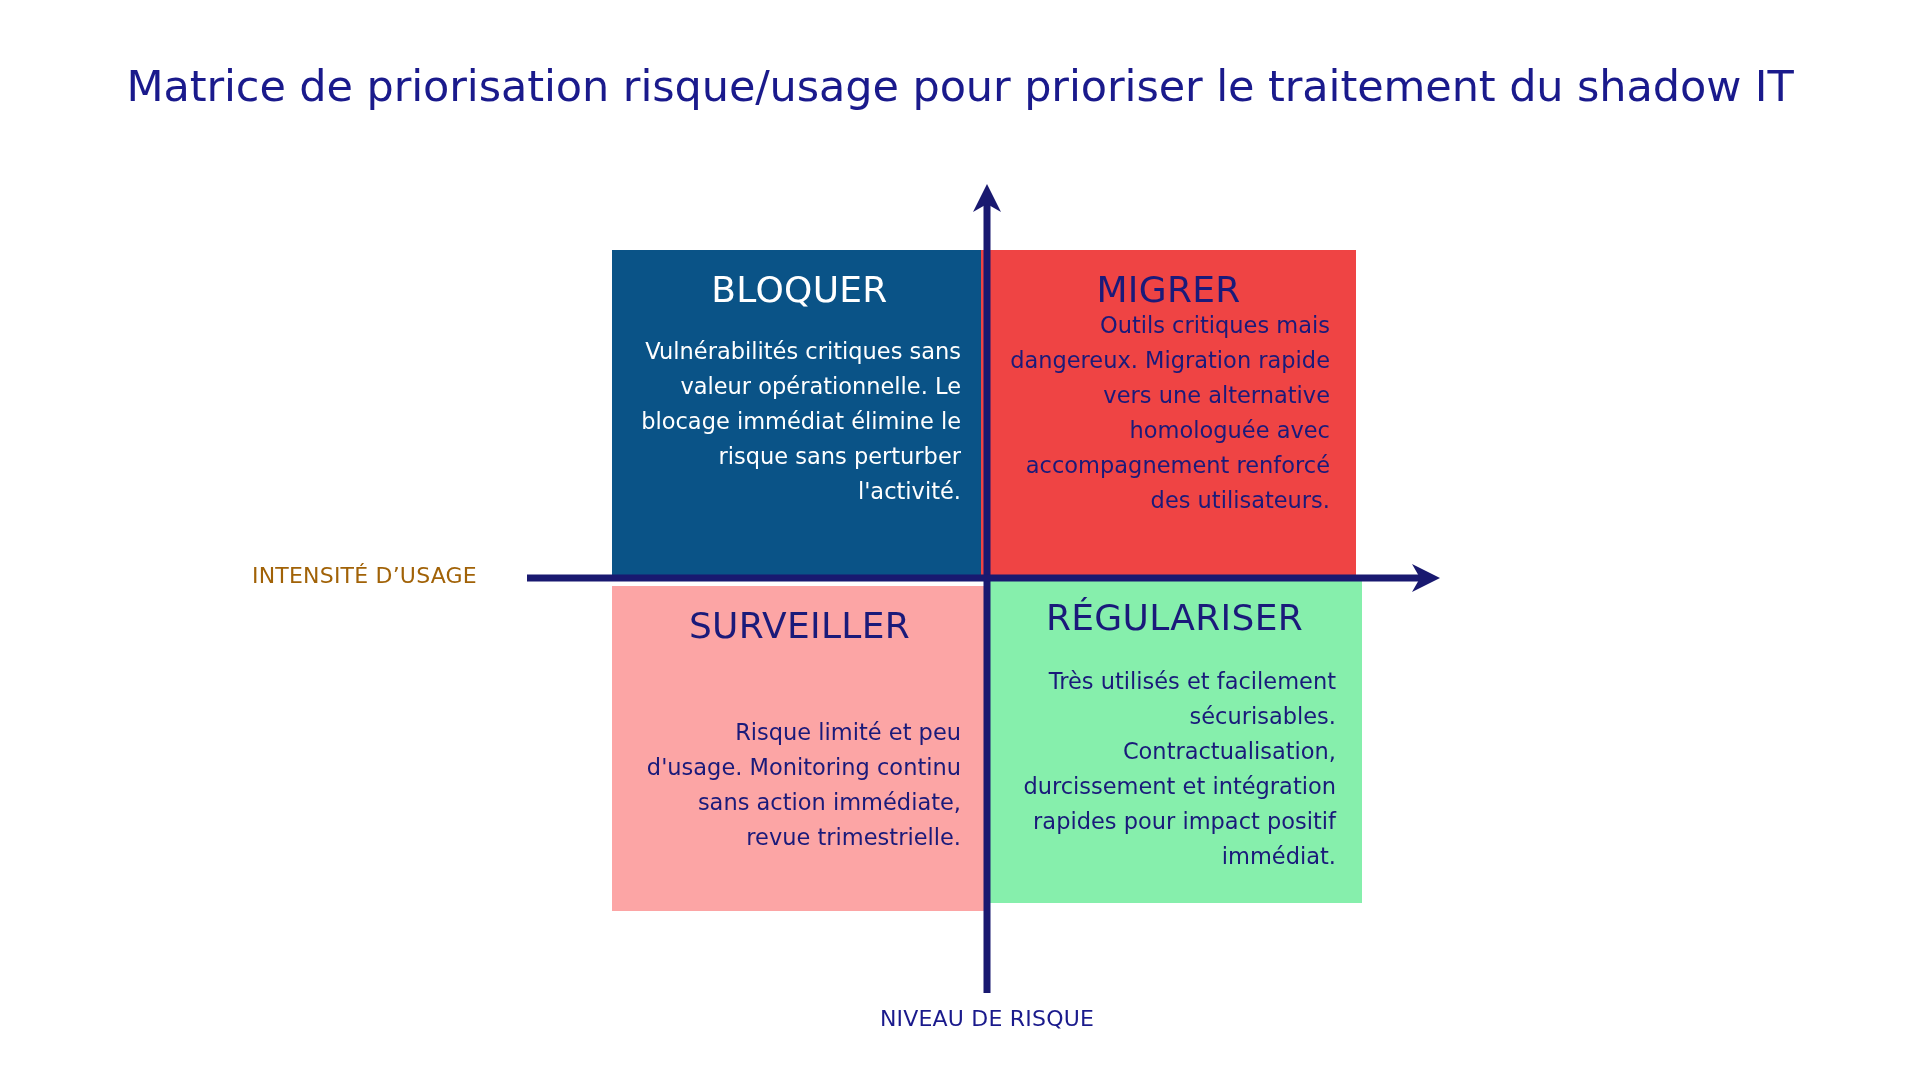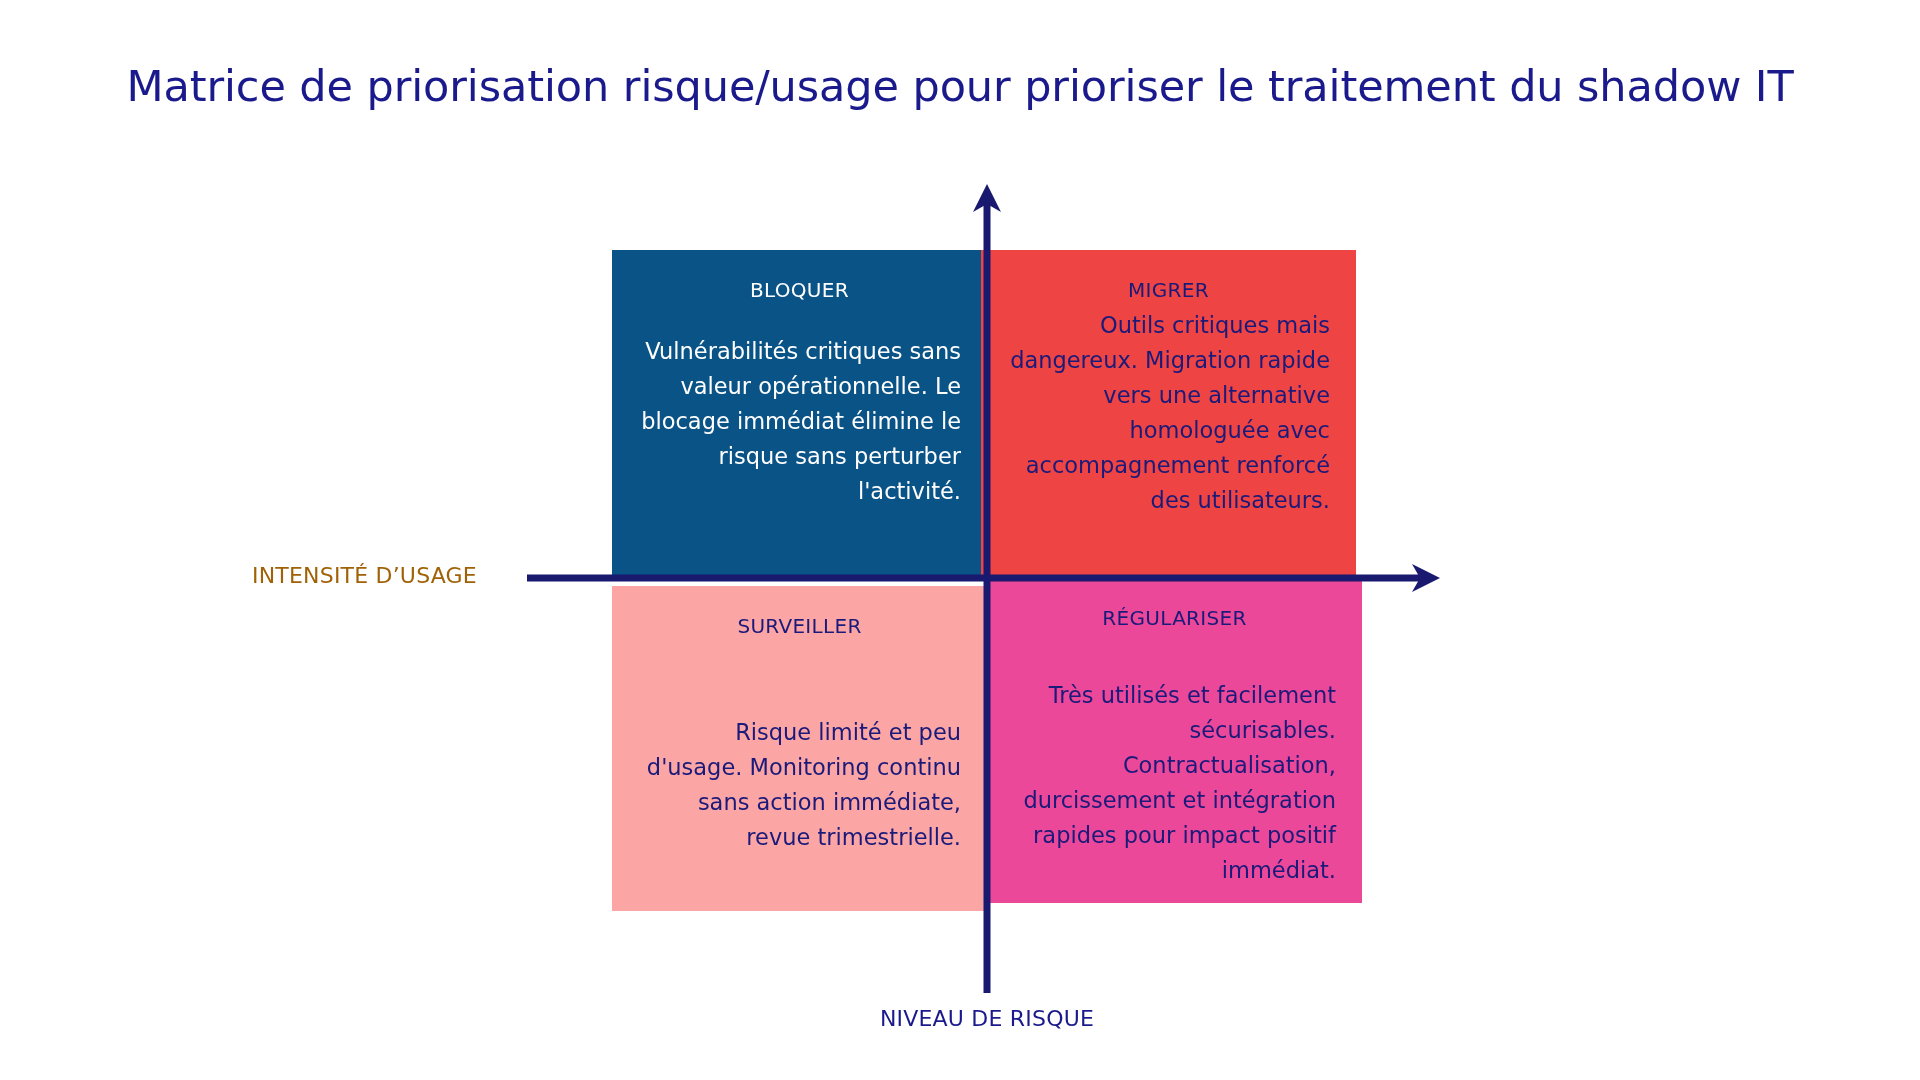--- a/index.html
+++ b/index.html
@@ -44,21 +44,21 @@
     position: absolute;
     box-sizing: border-box;
     display: flex;
     flex-direction: column;
     align-items: center;
     padding: 22px 26px 20px 26px;
     text-align: center;
   }
 
   .quadrant .q-title {
-    font-size: 20px;
+    font-size: 36px;
     line-height: 36px;
     font-weight: 400;
     letter-spacing: 0.3px;
   }
 
   .quadrant .q-desc {
     font-size: 22.5px;
     line-height: 35px;
     font-weight: 400;
     text-align: right;
@@ -96,24 +96,24 @@
     color: #1a1a7a;
   }
   #quad-surveiller .q-desc { margin-top: 71px; }
 
   
   #quad-regulariser {
     left: 375px;
     top: 328px;
     width: 375px;
     height: 325px;
-    background: #ec4899;
+    background: #86efac;
     color: #1a1a7a;
   }
-  #quad-regulariser .q-desc { margin-top: 42px; }
+  #quad-regulariser .q-desc { margin-top: 28px; }
 
   
   #axes-svg {
     position: absolute;
     left: 0;
     top: 0;
     width: 1920px;
     height: 1080px;
     pointer-events: none;
   }

